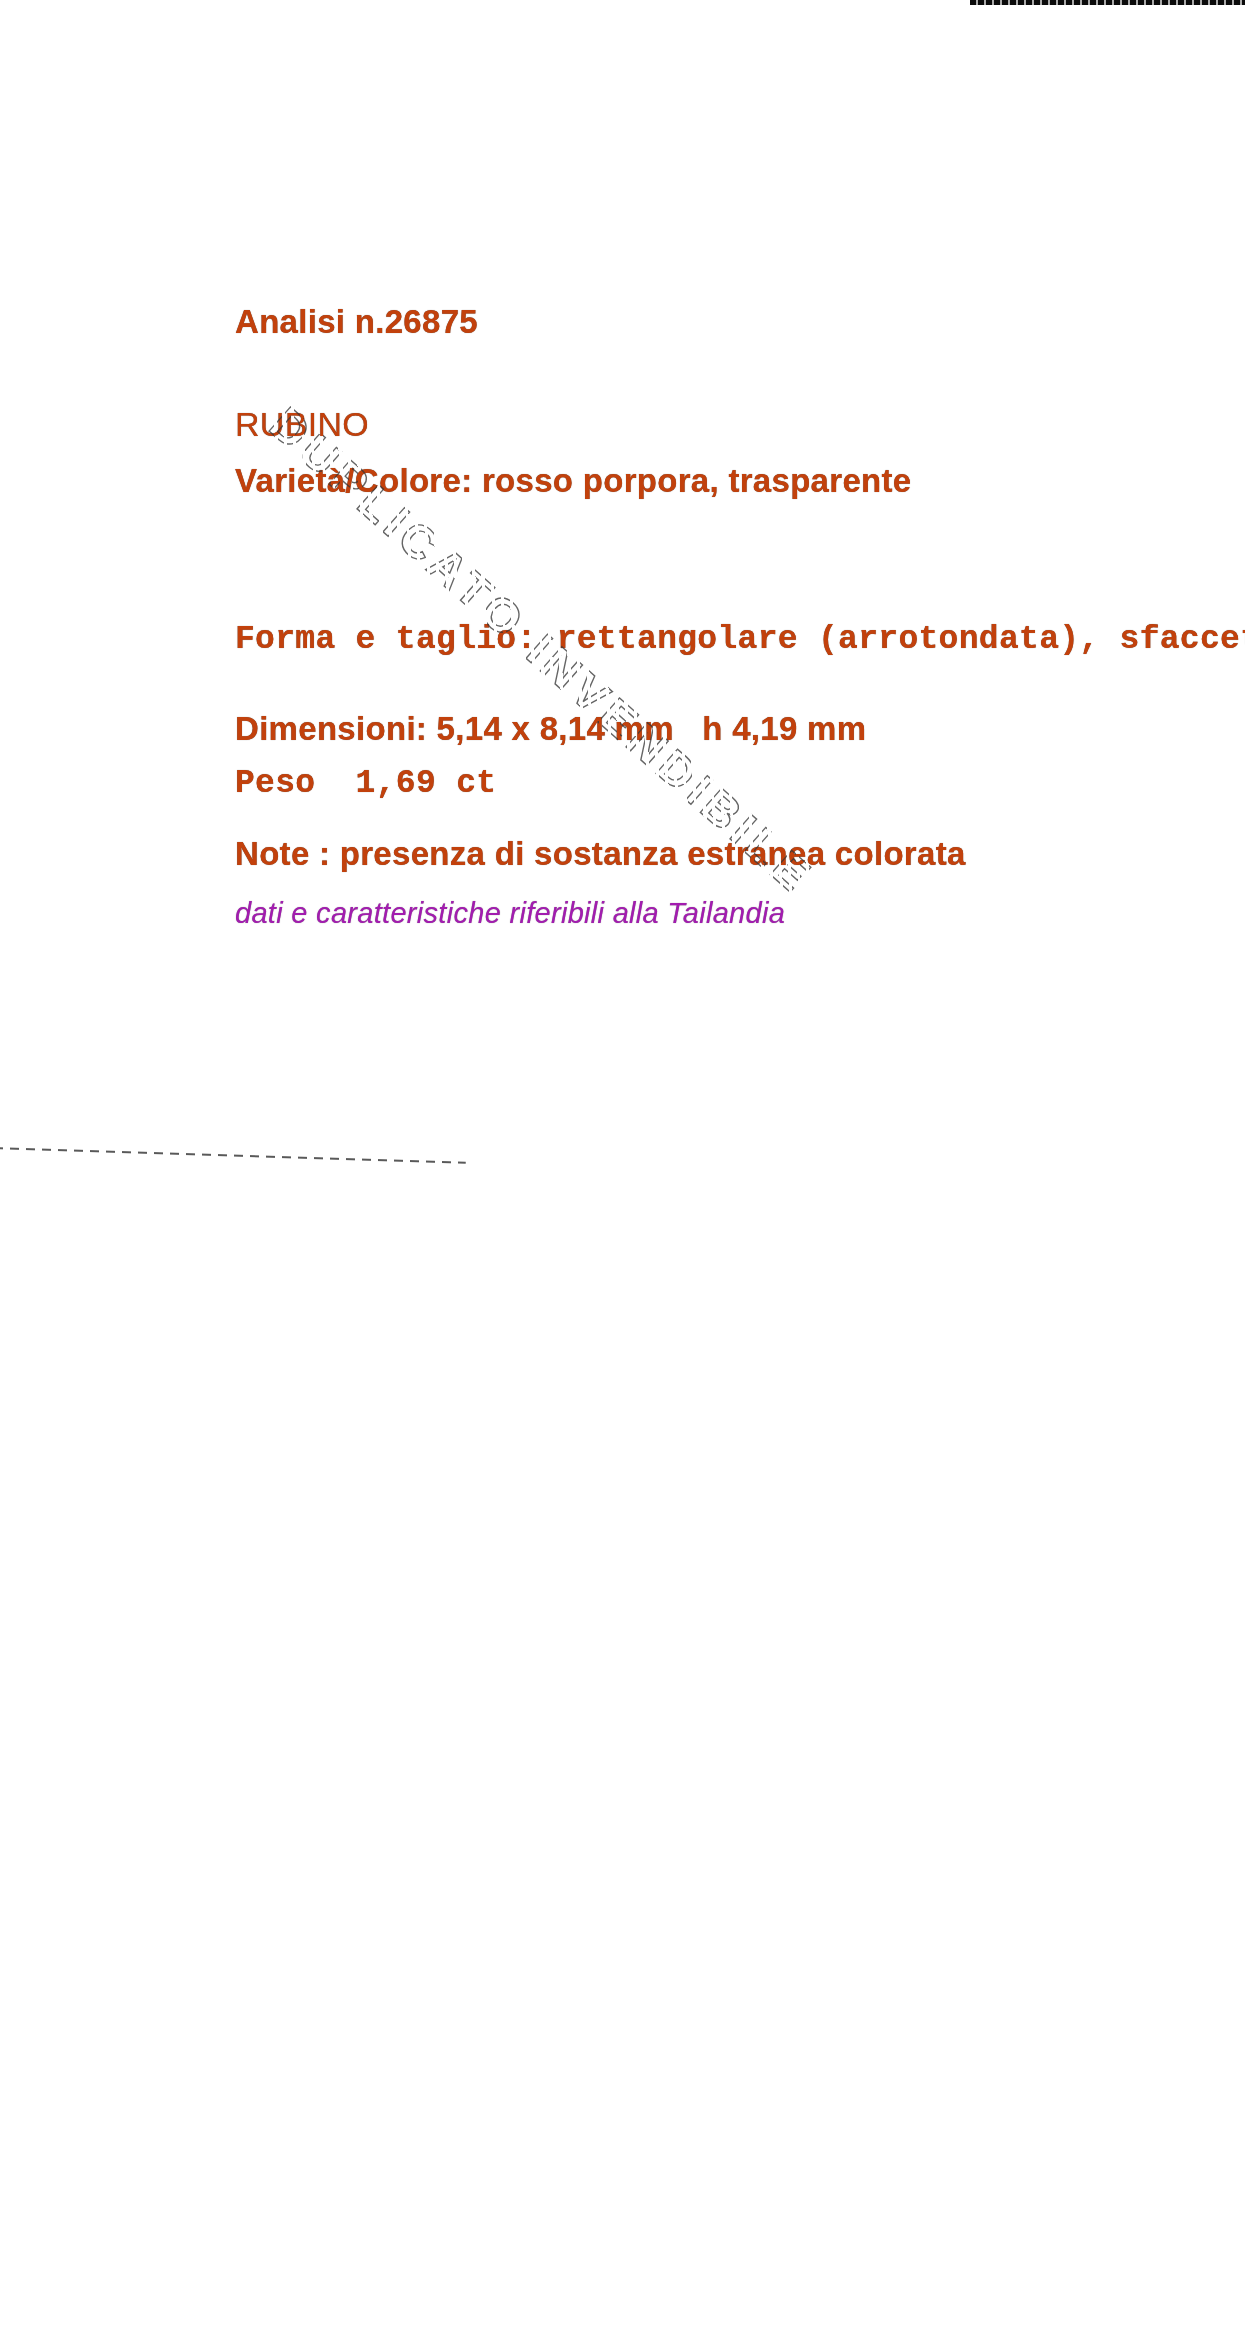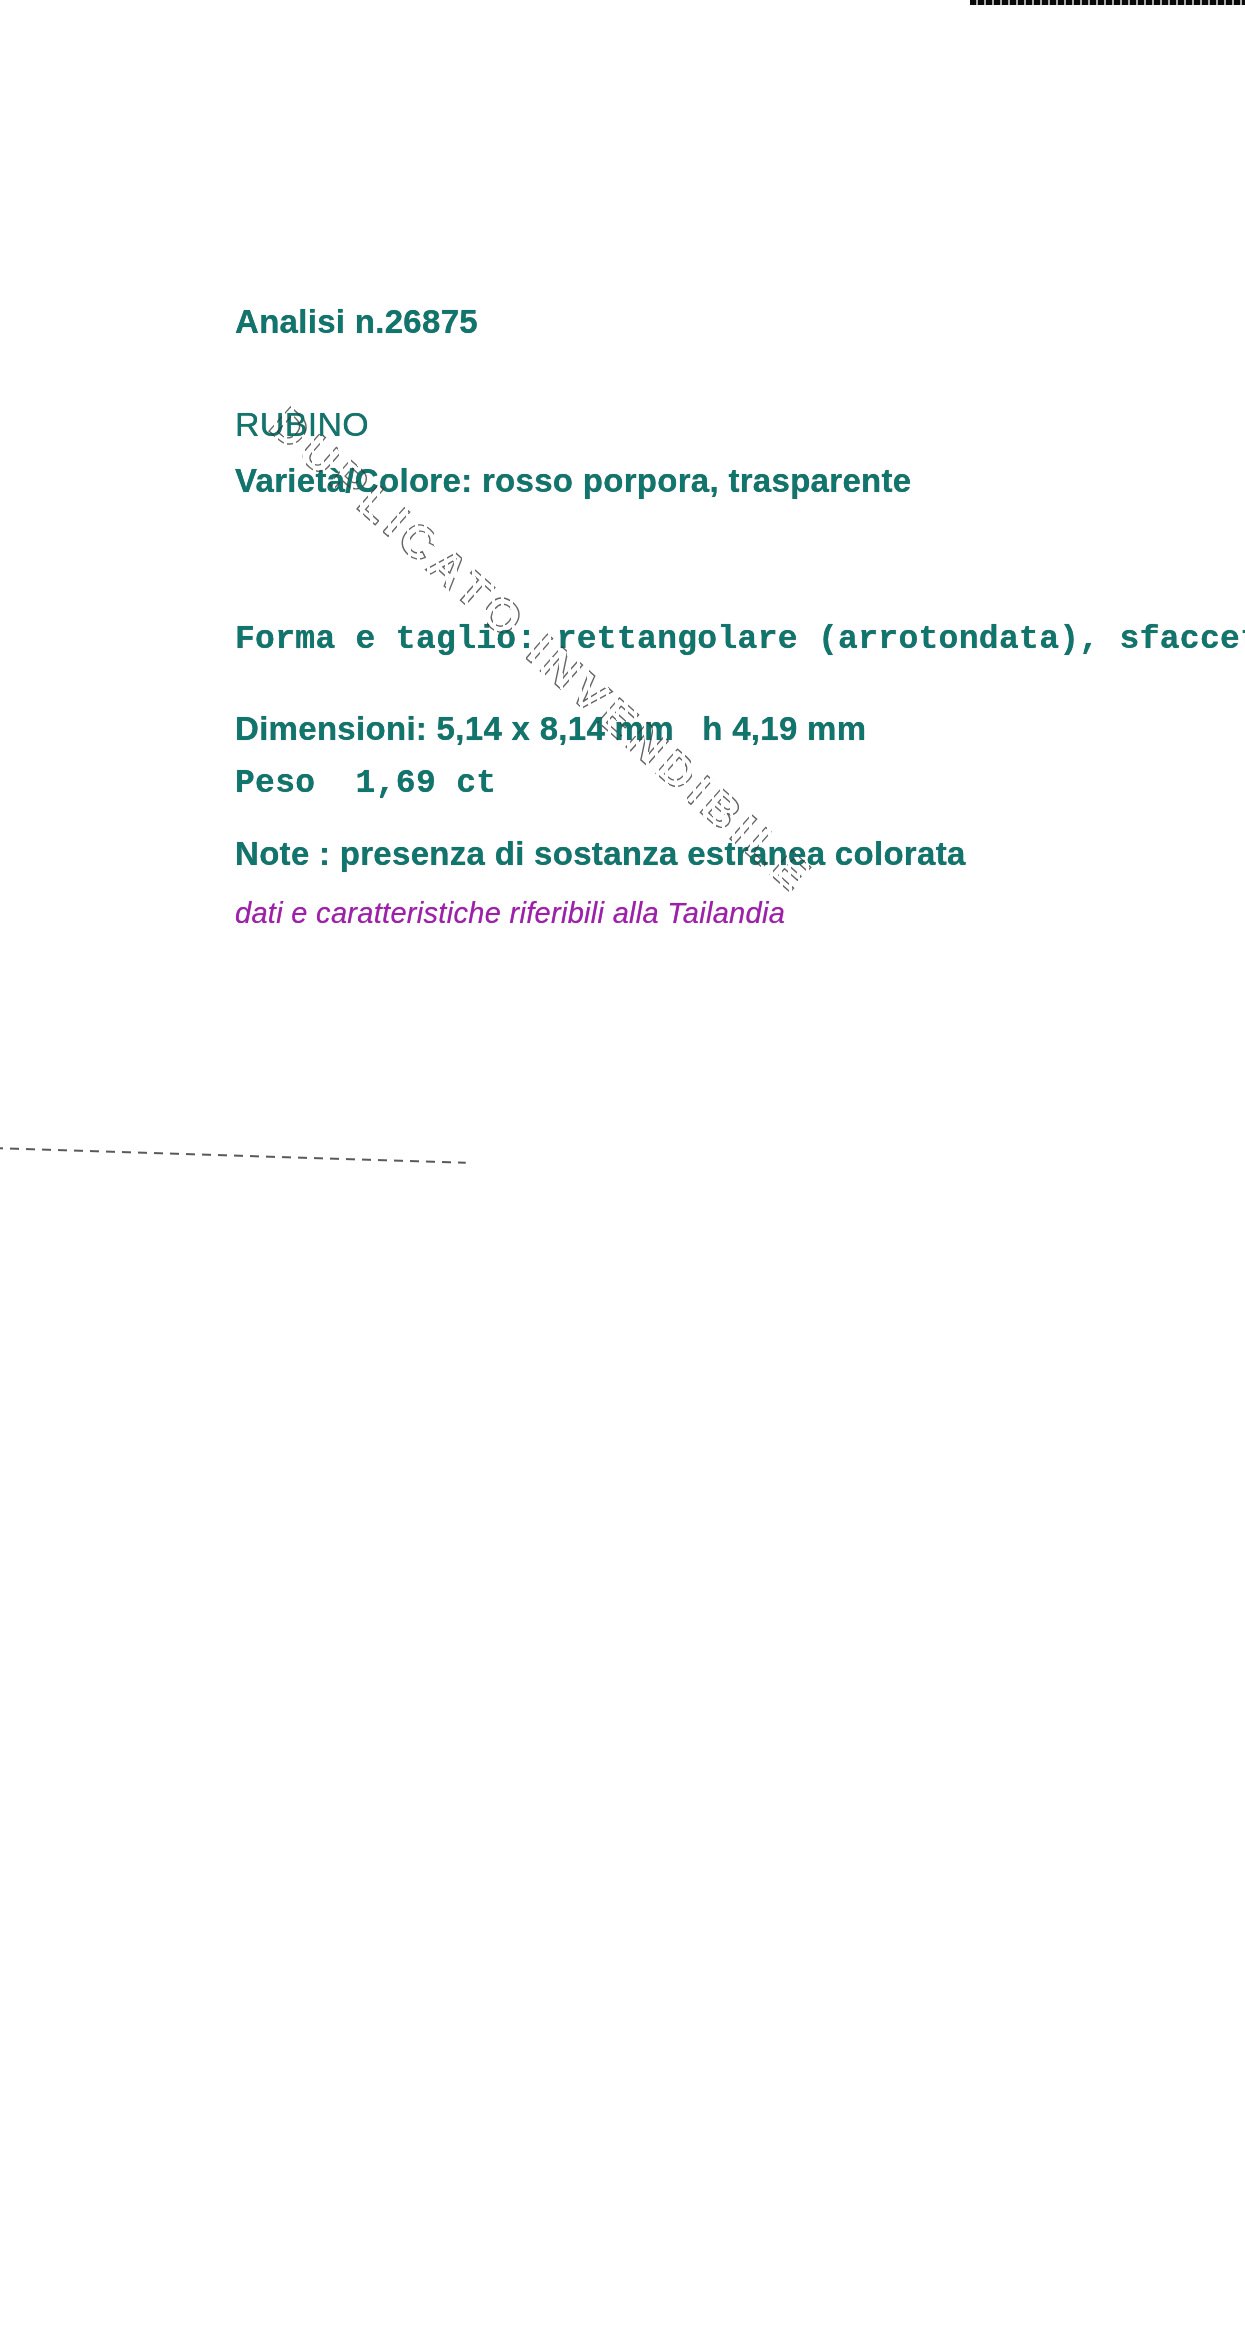--- a/index.html
+++ b/index.html
@@ -11,21 +11,21 @@
     font-family:"Liberation Sans","DejaVu Sans",sans-serif;
     color:#141414;
   }
   .txt{
     position:absolute;
     left:235px;
     white-space:pre;
     font-size:33px;
     font-weight:600;
     letter-spacing:0.3px;
-    color:#0f766e;
+    color:#c2410c;
     text-shadow:0 0 0.7px rgba(20,20,20,0.75);
   }
   #analysis-title{top:303px;}
   #gem-title{top:405px;font-weight:400;font-size:34px;}
   #line-varieta{top:462px;}
   #line-commenti{top:551px;}
   #line-forma{top:621px;font-family:Liberation Mono, monospace;}
   #line-dimensioni{top:710px;text-align:center;}
   #line-peso{top:765px;font-family:Liberation Mono, monospace;}
   #line-note{top:835px;}

